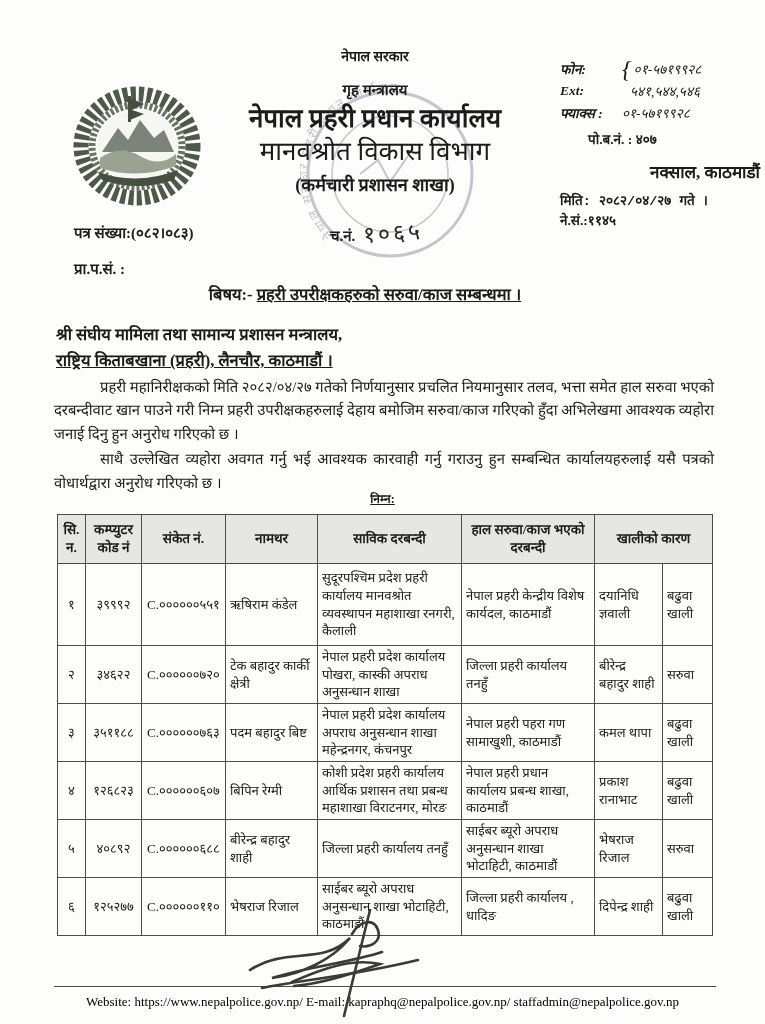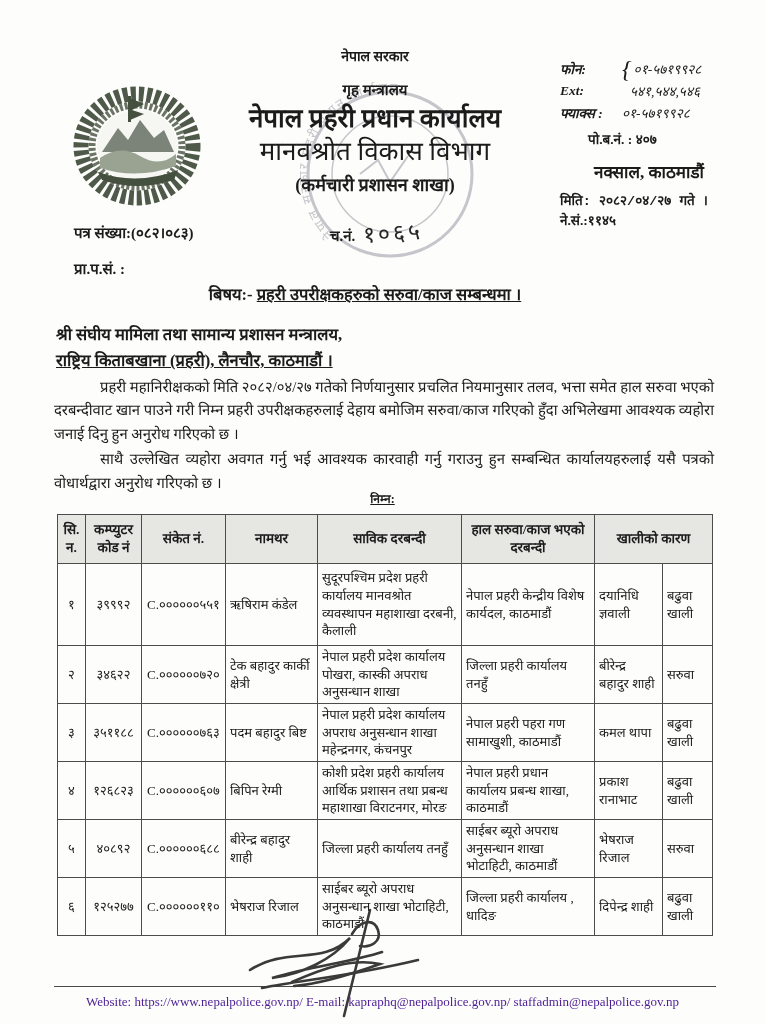--- a/index.html
+++ b/index.html
@@ -21,21 +21,21 @@
   .office{font-size:26px;font-weight:bold;margin-top:4px;line-height:1.25;}
   .dept{font-size:26px;font-weight:normal;line-height:1.25;}
   .branch{font-size:18px;font-weight:bold;margin-top:4px;}
   .stamp{position:absolute;left:300px;top:82px;width:180px;height:185px;opacity:.38;pointer-events:none;}
   .head-right{position:absolute;left:560px;top:60px;width:200px;font-size:13.5px;}
   .hr-row{display:flex;margin-bottom:4px;align-items:center;font-style:italic;}
   .hr-label{width:62px;font-weight:bold;}
   .brace{font-size:24px;font-weight:400;margin-right:2px;line-height:18px;}
   .hr-val{white-space:nowrap;text-align:right;}
   .pobox{margin-top:8px;margin-left:28px;font-weight:bold;}
-  .city{margin-top:12px;margin-left:34px;font-size:17px;font-weight:bold;}
+  .city{margin-top:12px;margin-left:34px;font-size:17px;font-weight:bold;text-align:right;}
   .date-line{margin-top:8px;font-weight:bold;font-family:Liberation Mono, monospace;}
   .nesam{margin-top:2px;font-weight:bold;}
   .letter-no{position:absolute;left:74px;top:222px;font-size:15px;font-weight:bold;}
   .chano{position:absolute;left:330px;top:216px;font-size:15px;font-weight:bold;}
   .chano .hand{font-family:"DejaVu Sans",sans-serif;font-size:23px;font-weight:400;letter-spacing:3px;display:inline-block;transform:rotate(-4deg);margin-left:4px;color:#262626;}
   .prapasa{position:absolute;left:74px;top:258px;font-size:15px;font-weight:bold;}
   
   .subject{position:absolute;left:0;top:282px;width:730px;text-align:center;font-size:16.5px;font-weight:bold;}
   .subject .u{text-decoration:underline;}
   .addressee{position:absolute;left:56px;top:322px;font-size:16.5px;font-weight:bold;line-height:1.6;}
@@ -49,21 +49,21 @@
   table.roster{position:absolute;left:57px;top:514px;width:655px;border-collapse:collapse;table-layout:fixed;font-size:13px;}
   table.roster th, table.roster td{border:1px solid #4c4c4c;padding:2px 4px;vertical-align:middle;line-height:1.35;word-wrap:break-word;}
   table.roster thead th{background:#e6e6e3;font-weight:600;text-align:center;height:44px;font-size:13.5px;}
   tbody tr{height:58px;}
   tbody tr.tall{height:82px;}
   td.c-sn,td.c-code,td.c-symbol{text-align:center;}
   td.c-name,td.c-prev,td.c-new,td.c-vac,td.c-reason{text-align:left;}
   
   .signature{position:absolute;left:232px;top:908px;width:210px;height:112px;z-index:3;}
   .foot-line{position:absolute;left:54px;top:986px;width:662px;border-top:1.5px solid #4a4a4a;}
-  .footer{position:absolute;left:0;top:994px;width:765px;text-align:center;font-size:13px;color:#4c1d95;}
+  .footer{position:absolute;left:0;top:994px;width:765px;text-align:center;font-size:13px;color:#000000;}
 </style>
 </head>
 <body>
 
 <div class="page">
 
   <svg class="emblem" viewBox="0 0 134 128">
     <g fill="none" stroke="#45503f">
       <ellipse cx="67" cy="66" rx="56" ry="52" stroke-width="15" stroke-dasharray="5 3" opacity="0.95"></ellipse>
       <ellipse cx="67" cy="66" rx="45" ry="41" stroke-width="7" stroke-dasharray="3 2" opacity="0.8"></ellipse>
@@ -162,21 +162,21 @@
         <th>हाल सरुवा/काज भएको दरबन्दी</th>
         <th colspan="2">खालीको कारण</th>
       </tr>
     </thead>
     <tbody>
         <tr class="tall">
           <td class="c-sn">१</td>
           <td class="c-code">३९९९२</td>
           <td class="c-symbol">C.००००००५५१</td>
           <td class="c-name">ऋषिराम कंडेल</td>
-          <td class="c-prev">सुदूरपश्चिम प्रदेश प्रहरी कार्यालय मानवश्रोत व्यवस्थापन महाशाखा दरबनी, कैलाली</td>
+          <td class="c-prev">सुदूरपश्चिम प्रदेश प्रहरी कार्यालय मानवश्रोत व्यवस्थापन महाशाखा रनगरी, कैलाली</td>
           <td class="c-new">नेपाल प्रहरी केन्द्रीय विशेष कार्यदल, काठमाडौं</td>
           <td class="c-vac">दयानिधि ज्ञवाली</td>
           <td class="c-reason">बढुवा खाली</td>
         </tr>
         <tr>
           <td class="c-sn">२</td>
           <td class="c-code">३४६२२</td>
           <td class="c-symbol">C.००००००७२०</td>
           <td class="c-name">टेक बहादुर कार्की क्षेत्री</td>
           <td class="c-prev">नेपाल प्रहरी प्रदेश कार्यालय पोखरा, कास्की अपराध अनुसन्धान शाखा</td>

